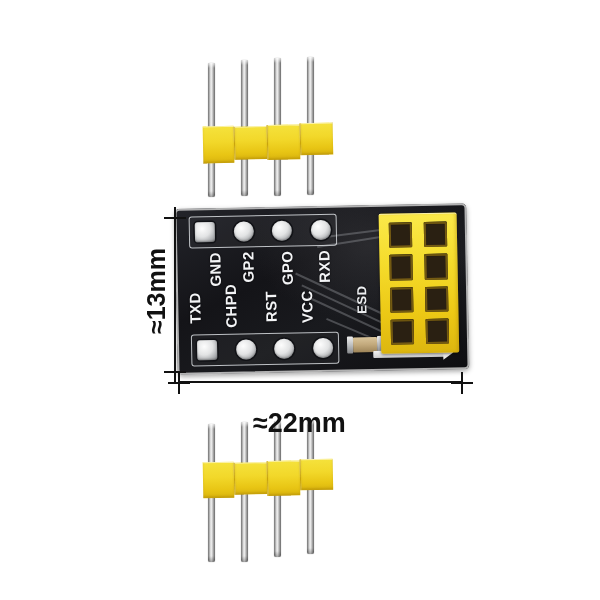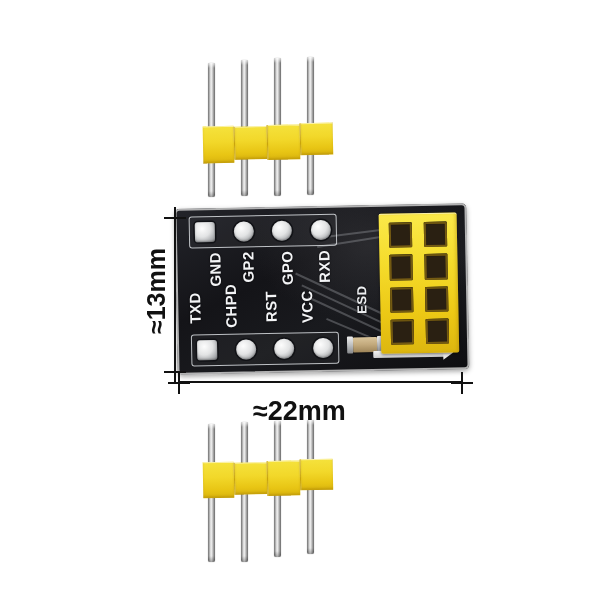--- a/index.html
+++ b/index.html
@@ -251,15 +251,15 @@
   </div>
 
   <div class="dim-line" style="left:174px; top:214px; width:2px; height:158px;"></div>
   <div class="tick" style="left:164px; top:207px; width:22px; height:22px;"></div>
   <div class="tick" style="left:164px; top:361px; width:22px; height:22px;"></div>
   <div class="dim-text" id="dim-height-text" style="left:142px; top:248px;">≈13mm</div>
 
   <div class="dim-line" style="left:178px; top:381px; width:284px; height:2px;"></div>
   <div class="tick" style="left:168px; top:372px; width:22px; height:22px;"></div>
   <div class="tick" style="left:451px; top:372px; width:22px; height:22px;"></div>
-  <div class="dim-text" id="dim-width-text" style="left:253px; top:396px;">≈22mm</div>
+  <div class="dim-text" id="dim-width-text" style="left:253px; top:408px;">≈22mm</div>
 
 </div>
 
 </body></html>

